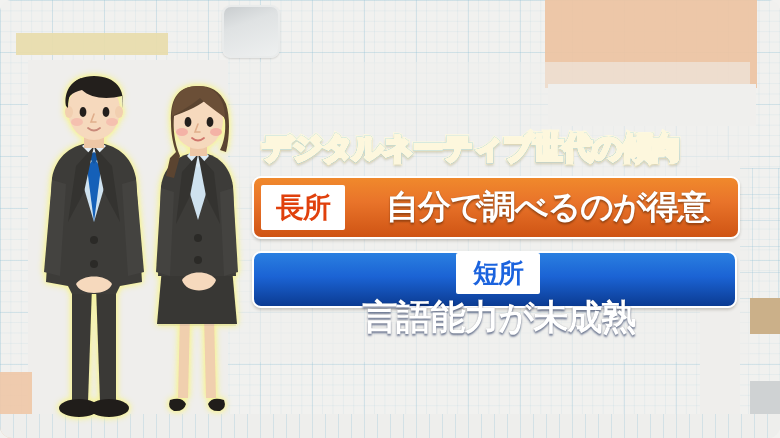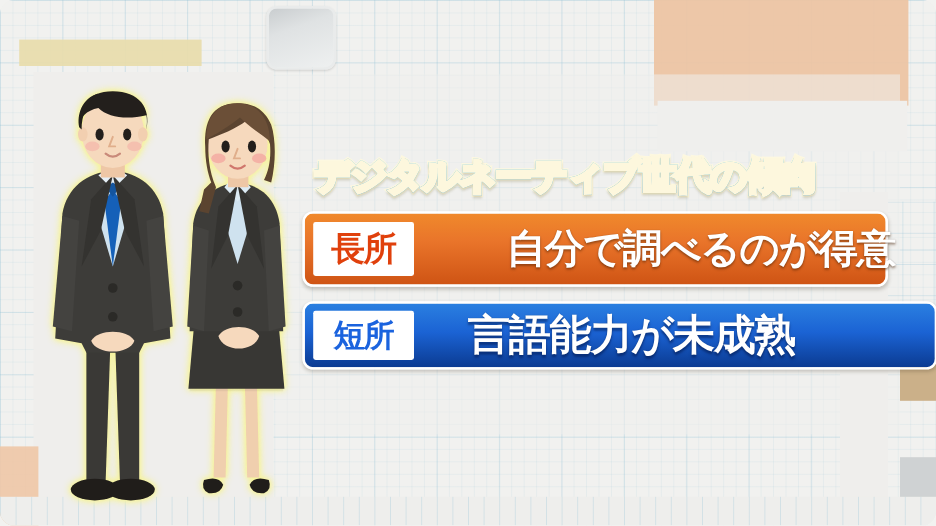--- a/index.html
+++ b/index.html
@@ -94,29 +94,29 @@
     z-index:0;
   }
   .headline-top { position:absolute; left:0; top:0; z-index:1; }
 
   .bar {
     position:relative; height:63px; border-radius:9px;
     display:flex; align-items:center;
     border:2px solid #ffffff;
     box-shadow:0 2px 3px rgba(60,50,30,.22);
     margin-bottom:12px;
-    gap:36px;
   }
   .bar-orange {
     width:488px;
     background:linear-gradient(180deg,#f0892c 0%, #e9742a 40%, #cf5414 100%);
   }
   .bar-blue {
-    width:529px; height:57px;
+    width:485px; height:57px;
     background:linear-gradient(180deg,#2a7fe0 0%, #1b63d4 45%, #0b3b92 100%);
+    flex-direction:column;
   }
   .tag {
     background:#ffffff; border-radius:2px;
     display:flex; align-items:center; justify-content:center;
     font-weight:bold; letter-spacing:-1px;
     margin-left:7px;
     flex:0 0 auto;
   }
   .tag-orange { width:84px; height:45px; font-size:28px; color:#e0400c; }
   .tag-blue   { width:84px; height:41px; font-size:26px; color:#1b63de; }

